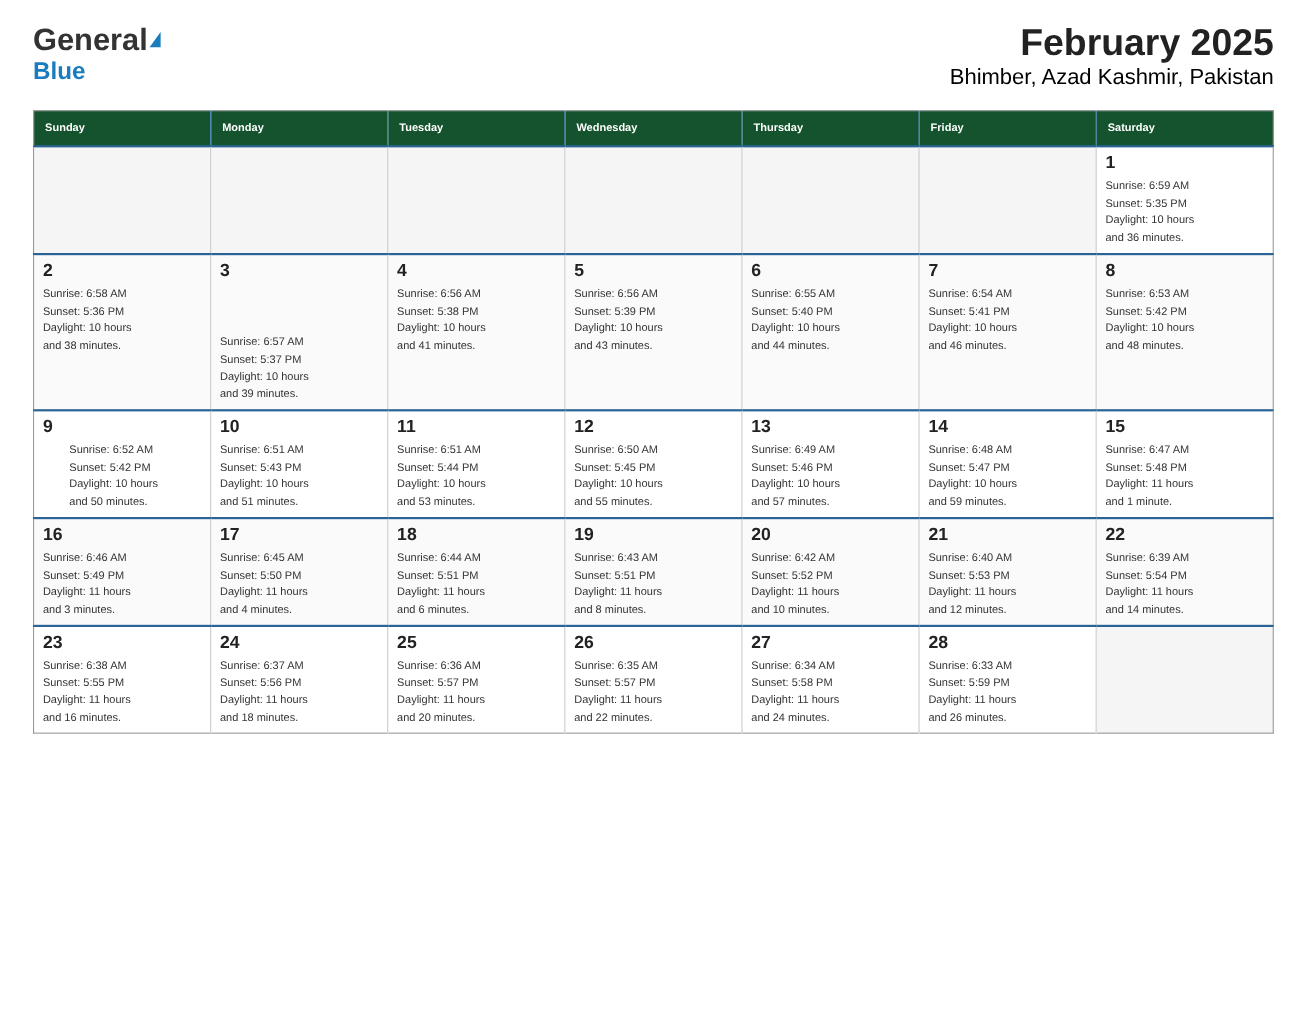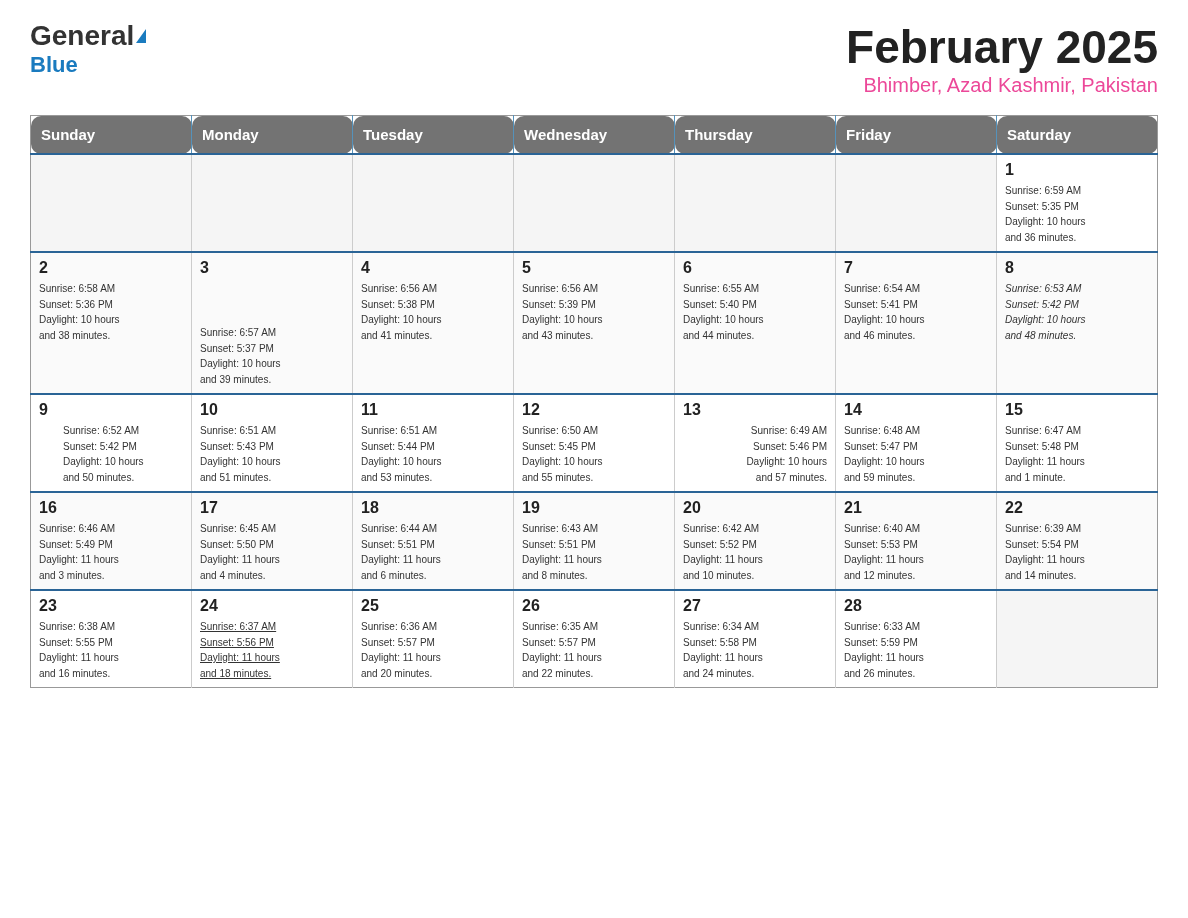--- a/index.html
+++ b/index.html
@@ -40,43 +40,42 @@
       vertical-align: middle;
     }
     .logo-top-row {
       display: flex;
       align-items: center;
     }
     .title-section {
       text-align: right;
     }
     .title-section h1 {
-      font-size: 46px;
+      font-size: 34px;
       font-weight: bold;
       color: #222;
     }
     .title-section h2 {
       font-size: 20px;
       font-weight: normal;
-      color: #ec4899;
+      color: #000000;
     }
     .calendar {
       width: 100%;
       border-collapse: collapse;
       border: 1px solid #999;
     }
     .calendar thead tr th {
-      background-color: #737373;
+      background-color: #14532d;
       color: #fff;
       text-align: left;
       padding: 10px 10px;
-      font-size: 15px;
+      font-size: 10px;
       font-weight: bold;
       border-right: 1px solid #5592bb;
-      border-radius: 10px;
     }
     .calendar thead tr th:last-child {
       border-right: none;
     }
     .calendar tbody tr td {
       vertical-align: top;
       padding: 6px 8px;
       border-top: 2px solid #2a6496;
       border-right: 1px solid #ccc;
       width: calc(100% / 7);
@@ -189,21 +188,21 @@
         </td>
         <td>
           <div class="day-number">7</div>
           <div class="day-info" style="white-space: pre-line;">Sunrise: 6:54 AM
 Sunset: 5:41 PM
 Daylight: 10 hours
 and 46 minutes.</div>
         </td>
         <td>
           <div class="day-number">8</div>
-          <div class="day-info" style="white-space: pre-line; font-style: italic;">Sunrise: 6:53 AM
+          <div class="day-info" style="white-space: pre-line;">Sunrise: 6:53 AM
 Sunset: 5:42 PM
 Daylight: 10 hours
 and 48 minutes.</div>
         </td>
       </tr>
       <tr>
         <td>
           <div class="day-number">9</div>
           <div class="day-info" style="white-space: pre-line; margin-left: 24px;">Sunrise: 6:52 AM
 Sunset: 5:42 PM
@@ -226,21 +225,21 @@
         </td>
         <td>
           <div class="day-number">12</div>
           <div class="day-info" style="white-space: pre-line;">Sunrise: 6:50 AM
 Sunset: 5:45 PM
 Daylight: 10 hours
 and 55 minutes.</div>
         </td>
         <td>
           <div class="day-number">13</div>
-          <div class="day-info" style="white-space: pre-line; text-align: right;">Sunrise: 6:49 AM
+          <div class="day-info" style="white-space: pre-line;">Sunrise: 6:49 AM
 Sunset: 5:46 PM
 Daylight: 10 hours
 and 57 minutes.</div>
         </td>
         <td>
           <div class="day-number">14</div>
           <div class="day-info" style="white-space: pre-line;">Sunrise: 6:48 AM
 Sunset: 5:47 PM
 Daylight: 10 hours
 and 59 minutes.</div>
@@ -307,21 +306,21 @@
       <tr>
         <td>
           <div class="day-number">23</div>
           <div class="day-info" style="white-space: pre-line;">Sunrise: 6:38 AM
 Sunset: 5:55 PM
 Daylight: 11 hours
 and 16 minutes.</div>
         </td>
         <td>
           <div class="day-number">24</div>
-          <div class="day-info" style="white-space: pre-line; text-decoration: underline;">Sunrise: 6:37 AM
+          <div class="day-info" style="white-space: pre-line;">Sunrise: 6:37 AM
 Sunset: 5:56 PM
 Daylight: 11 hours
 and 18 minutes.</div>
         </td>
         <td>
           <div class="day-number">25</div>
           <div class="day-info" style="white-space: pre-line;">Sunrise: 6:36 AM
 Sunset: 5:57 PM
 Daylight: 11 hours
 and 20 minutes.</div>

